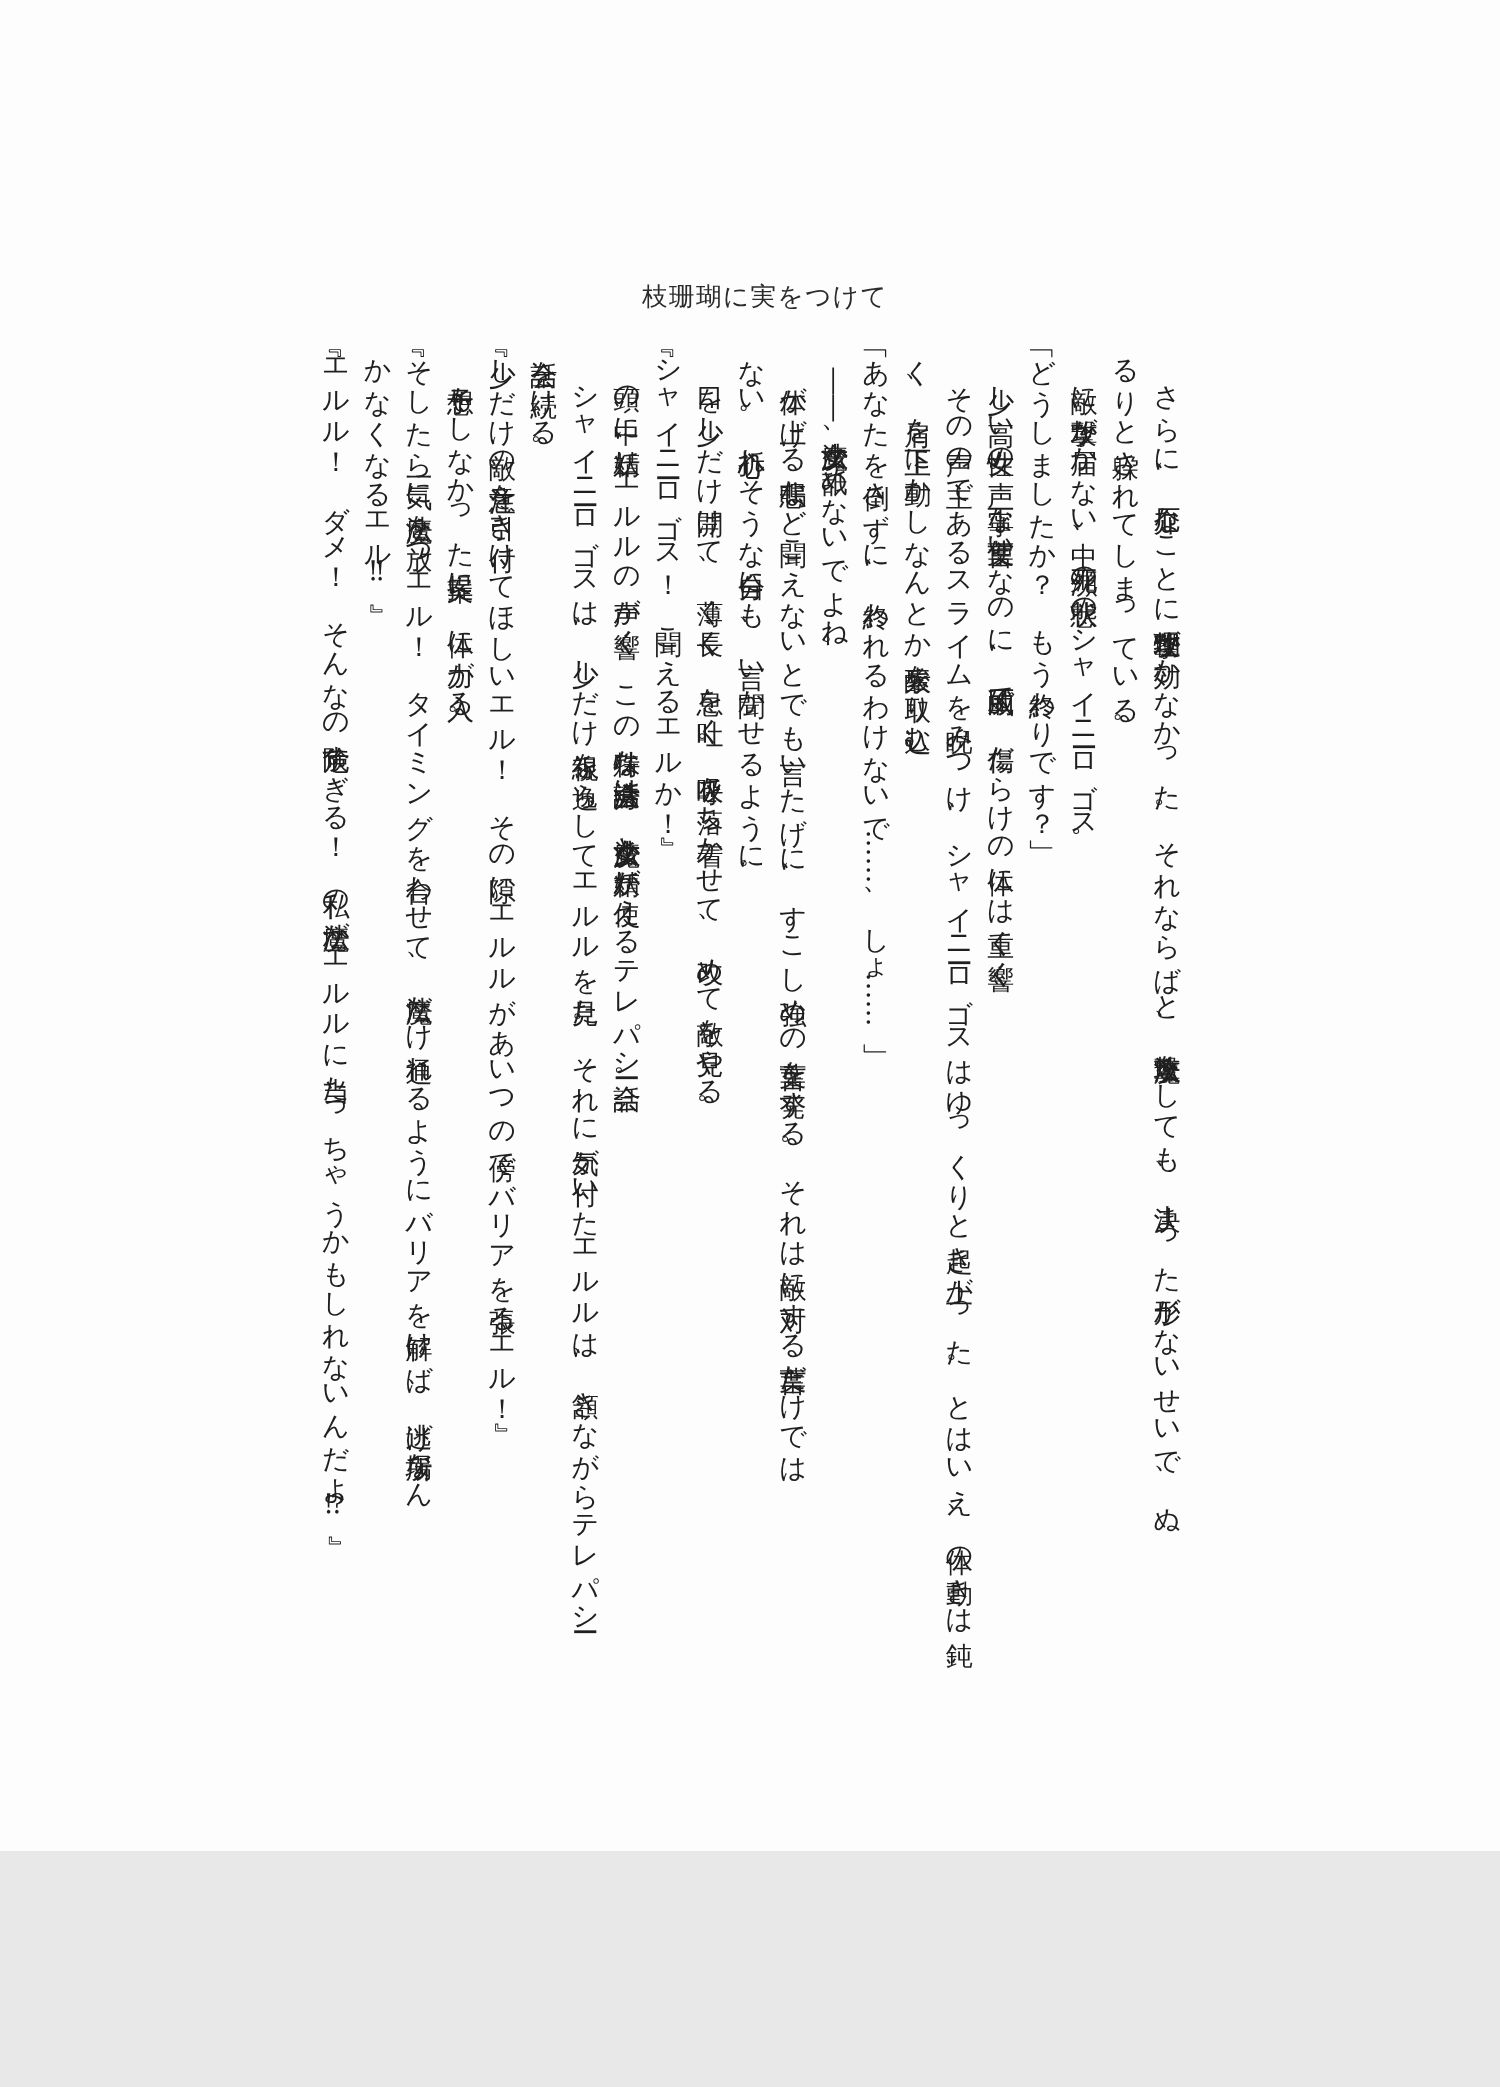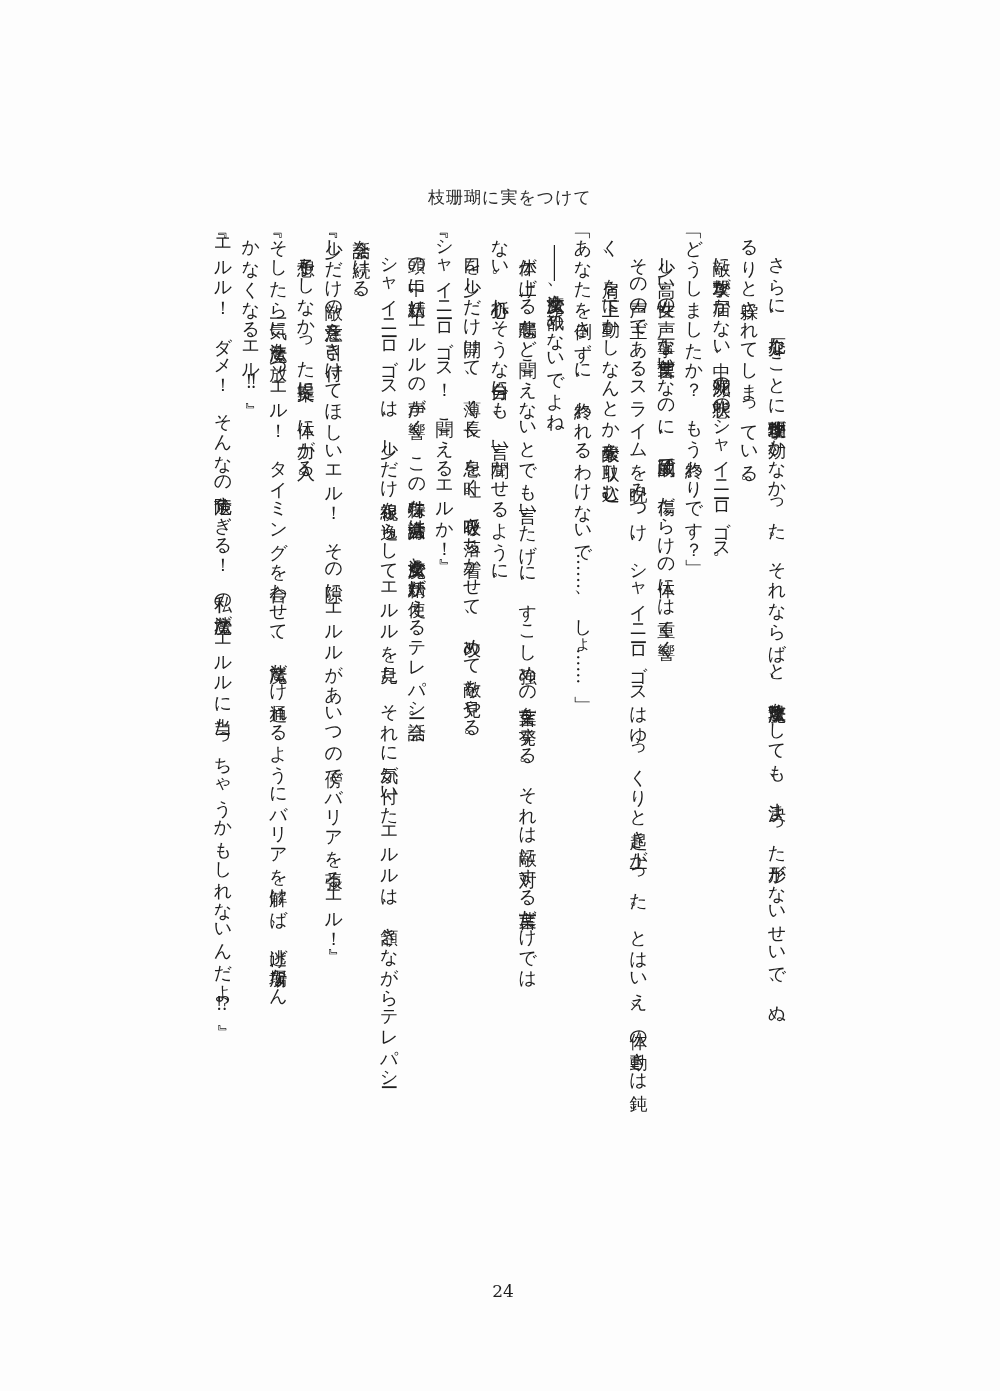--- a/index.html
+++ b/index.html
@@ -3,21 +3,21 @@
 <meta charset="utf-8">
 <style>
   html, body {
     margin: 0;
     padding: 0;
     background: #e8e8e8;
   }
   .sheet {
     position: relative;
     width: 1000px;
-    height: 1391px;
+    height: 1234px;
     margin: 0 auto;
     background: #fdfdfd;
     overflow: hidden;
     font-family: "DejaVu Serif", "Liberation Serif", serif;
     color: #222222;
   }
   .running-head {
     position: absolute;
     top: 186px;
     left: 510px;

